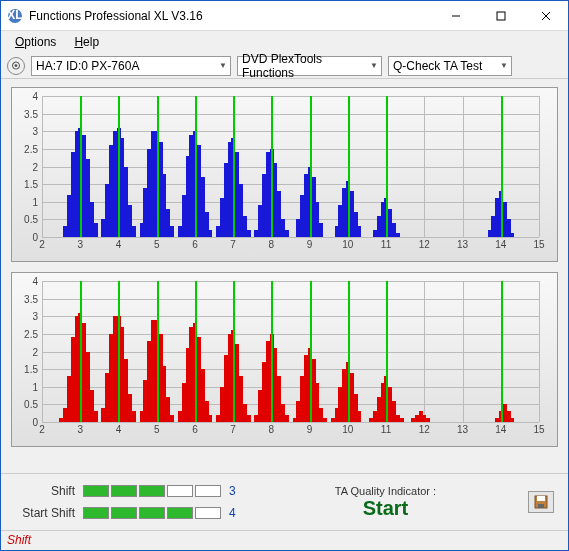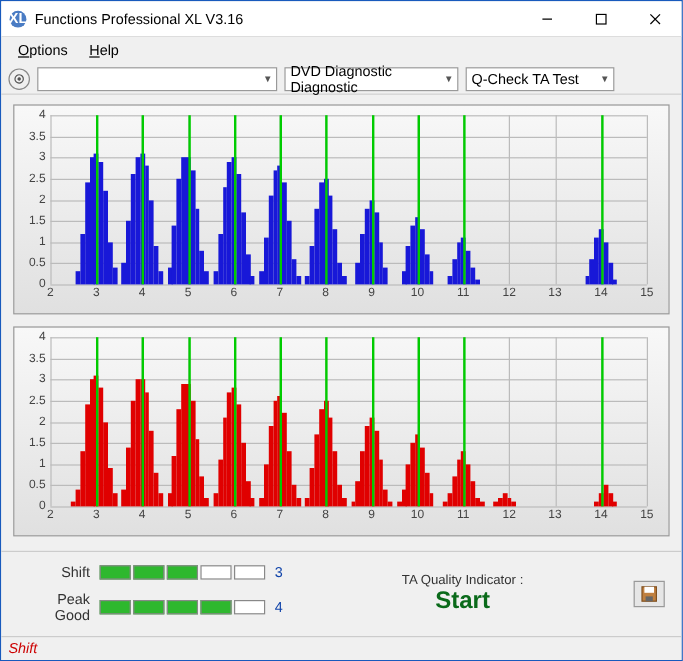--- a/index.html
+++ b/index.html
@@ -80,24 +80,25 @@
 </div>
 
 <div class="menubar">
   <span class="menu-item"><u>O</u><span></span>ptions</span>
   <span class="menu-item"><u>H</u>elp</span>
 </div>
 
 <div class="toolbar">
   <span class="tool-icon">⦿</span>
   <div class="combo main">
+    <span>HA:7 ID:0  PX-760A</span>
     <span class="arrow">▼</span>
   </div>
   <div class="combo mid">
-    <span>DVD Diagnostic Diagnostic</span>
+    <span>DVD PlexTools Functions</span>
     <span class="arrow">▼</span>
   </div>
   <div class="combo small">
     <span>Q-Check TA Test</span>
     <span class="arrow">▼</span>
   </div>
 </div>
 
 <div class="chartzone">
   <div class="chart">
@@ -402,21 +403,21 @@
       <div class="segs" id="jitter-segs">
           <div class="seg on"></div>
           <div class="seg on"></div>
           <div class="seg on"></div>
           <div class="seg"></div>
           <div class="seg"></div>
         </div>
       <span class="meter-val">3</span>
     </div>
     <div class="meter-row">
-      <span class="meter-label">Peak Good</span>
+      <span class="meter-label">Start Shift</span>
       <div class="segs" id="peak-segs">
           <div class="seg on"></div>
           <div class="seg on"></div>
           <div class="seg on"></div>
           <div class="seg on"></div>
           <div class="seg"></div>
         </div>
       <span class="meter-val">4</span>
     </div>
   </div>

